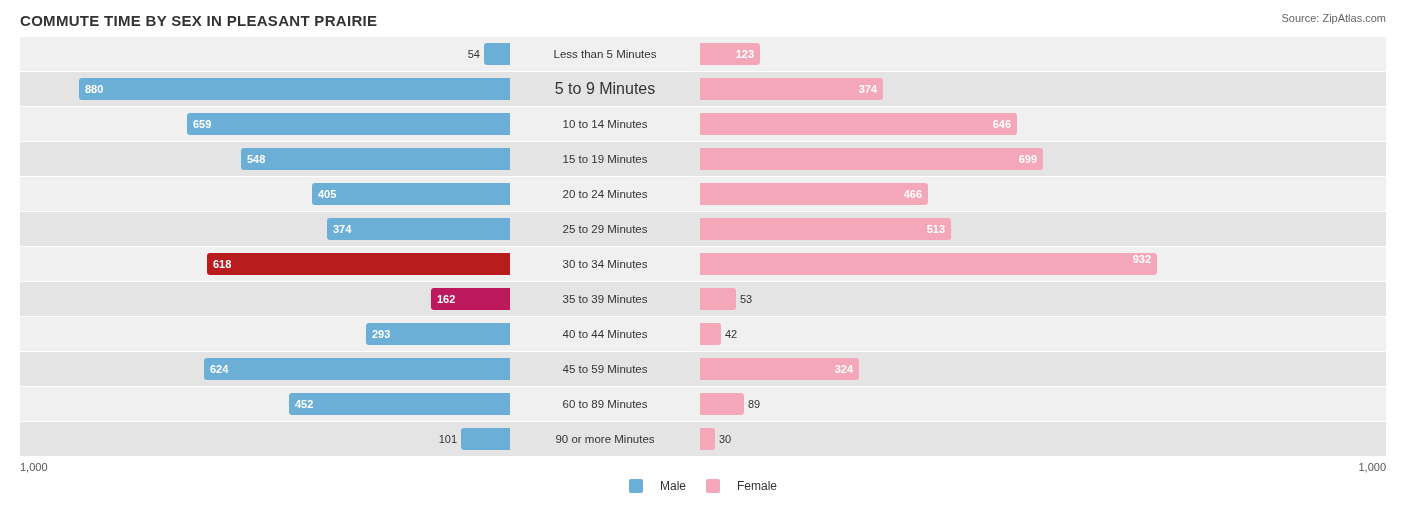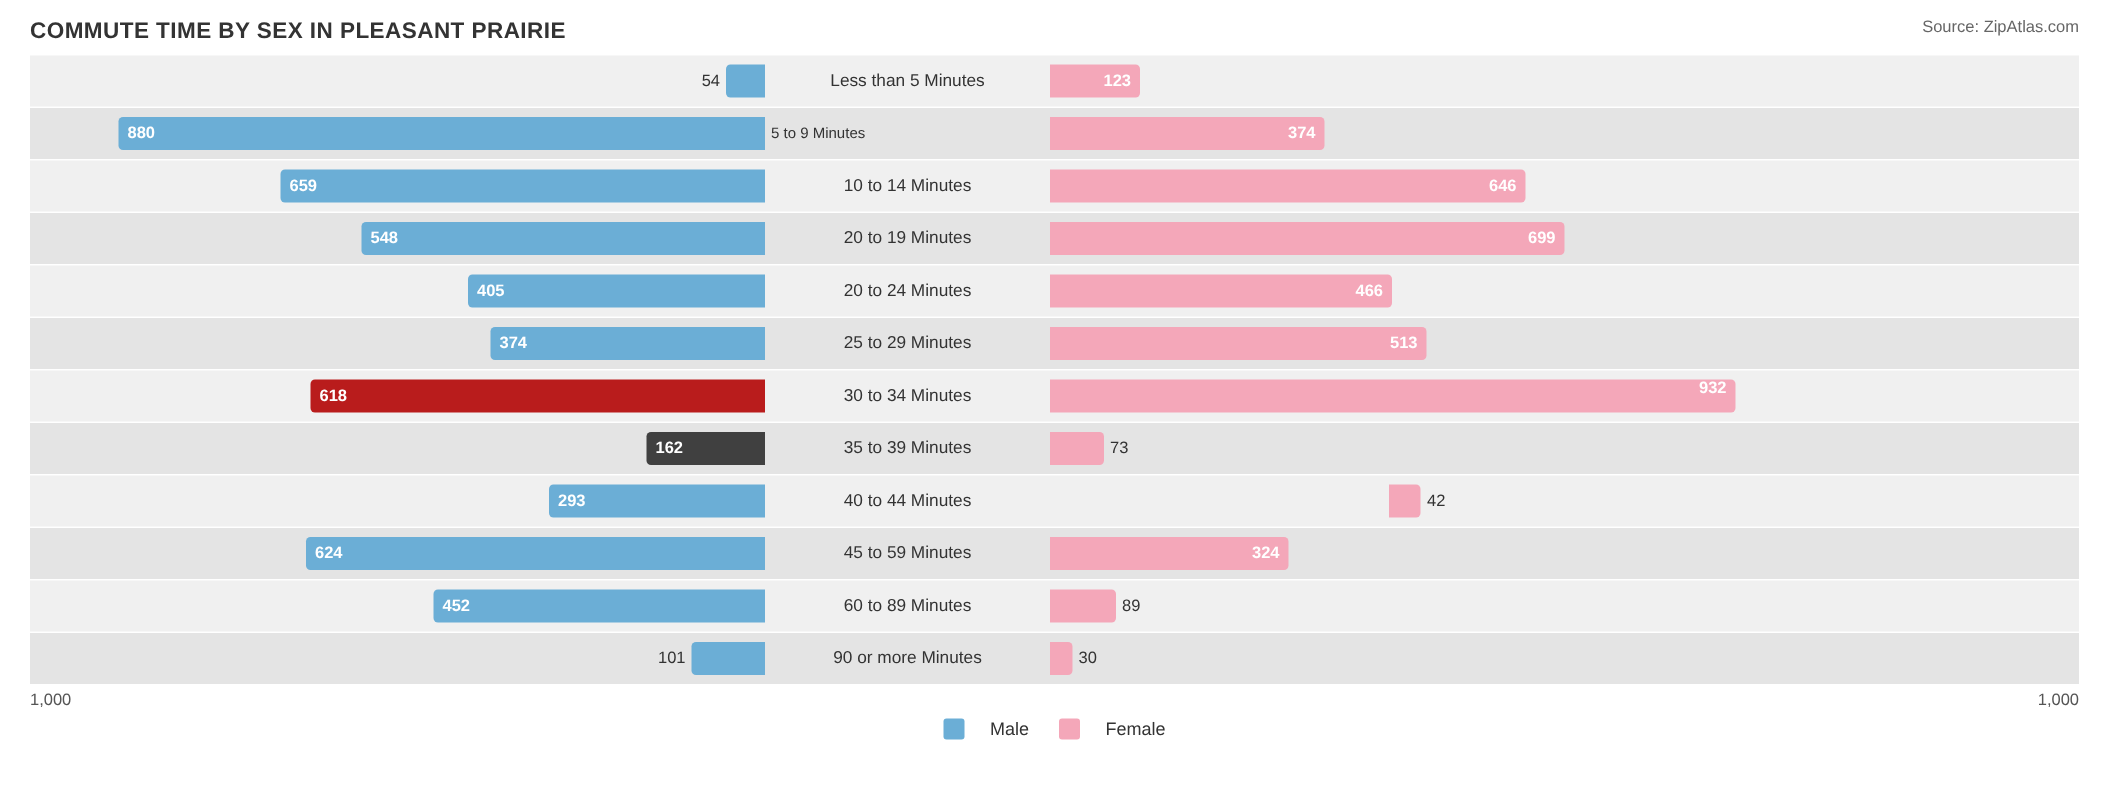--- a/index.html
+++ b/index.html
@@ -96,21 +96,21 @@
             <span style="font-size: 11px; color: rgb(255, 255, 255); font-weight: bold;">123</span>
           </div>
         </div>
       </div>
       <div class="bar-row" style="background: rgb(228, 228, 228); display: flex; align-items: center; height: 34px; margin-bottom: 1px;">
         <div style="display: flex; align-items: center; justify-content: flex-end; width: 490px; height: 100%;">
           <div style="width: 431px; height: 22px; background: rgb(107, 174, 214); border-radius: 3px 0px 0px 3px; display: flex; align-items: center; justify-content: flex-start; padding-left: 6px;">
             <span style="font-size: 11px; color: rgb(255, 255, 255); font-weight: bold;">880</span>
           </div>
         </div>
-        <div style="width: 190px; font-size: 10px; color: rgb(51, 51, 51); flex-shrink: 0; padding: 0px 4px;">5 to 9 Minutes</div>
+        <div style="width: 190px; text-align: center; font-size: 16px; color: rgb(51, 51, 51); flex-shrink: 0; padding: 0px 4px;">5 to 9 Minutes</div>
         <div style="display: flex; align-items: center; justify-content: flex-start; width: 490px; height: 100%;">
           <div style="width: 183px; height: 22px; background: rgb(244, 167, 185); border-radius: 0px 3px 3px 0px; display: flex; align-items: center; justify-content: flex-end; padding-right: 6px;">
             <span style="font-size: 11px; color: rgb(255, 255, 255); font-weight: bold;">374</span>
           </div>
         </div>
       </div>
       <div class="bar-row" style="background: rgb(240, 240, 240); display: flex; align-items: center; height: 34px; margin-bottom: 1px;">
         <div style="display: flex; align-items: center; justify-content: flex-end; width: 490px; height: 100%;">
           <div style="width: 323px; height: 22px; background: rgb(107, 174, 214); border-radius: 3px 0px 0px 3px; display: flex; align-items: center; justify-content: flex-start; padding-left: 6px;">
             <span style="font-size: 11px; color: rgb(255, 255, 255); font-weight: bold;">659</span>
@@ -122,21 +122,21 @@
             <span style="font-size: 11px; color: rgb(255, 255, 255); font-weight: bold;">646</span>
           </div>
         </div>
       </div>
       <div class="bar-row" style="background: rgb(228, 228, 228); display: flex; align-items: center; height: 34px; margin-bottom: 1px;">
         <div style="display: flex; align-items: center; justify-content: flex-end; width: 490px; height: 100%;">
           <div style="width: 269px; height: 22px; background: rgb(107, 174, 214); border-radius: 3px 0px 0px 3px; display: flex; align-items: center; justify-content: flex-start; padding-left: 6px;">
             <span style="font-size: 11px; color: rgb(255, 255, 255); font-weight: bold;">548</span>
           </div>
         </div>
-        <div style="width: 190px; text-align: center; font-size: 11.5px; color: rgb(51, 51, 51); flex-shrink: 0; padding: 0px 4px;">20 to 19 Minutes</div>
+        <div style="width: 190px; text-align: center; font-size: 11.5px; color: rgb(51, 51, 51); flex-shrink: 0; padding: 0px 4px;">15 to 19 Minutes</div>
         <div style="display: flex; align-items: center; justify-content: flex-start; width: 490px; height: 100%;">
           <div style="width: 343px; height: 22px; background: rgb(244, 167, 185); border-radius: 0px 3px 3px 0px; display: flex; align-items: center; justify-content: flex-end; padding-right: 6px;">
             <span style="font-size: 11px; color: rgb(255, 255, 255); font-weight: bold;">699</span>
           </div>
         </div>
       </div>
       <div class="bar-row" style="background: rgb(240, 240, 240); display: flex; align-items: center; height: 34px; margin-bottom: 1px;">
         <div style="display: flex; align-items: center; justify-content: flex-end; width: 490px; height: 100%;">
           <div style="width: 198px; height: 22px; background: rgb(107, 174, 214); border-radius: 3px 0px 0px 3px; display: flex; align-items: center; justify-content: flex-start; padding-left: 6px;">
             <span style="font-size: 11px; color: rgb(255, 255, 255); font-weight: bold;">405</span>
@@ -170,38 +170,38 @@
         </div>
         <div style="width: 190px; text-align: center; font-size: 11.5px; color: rgb(51, 51, 51); flex-shrink: 0; padding: 0px 4px;">30 to 34 Minutes</div>
         <div style="display: flex; align-items: center; justify-content: flex-start; width: 490px; height: 100%;">
           <div style="width: 457px; height: 22px; background: rgb(244, 167, 185); border-radius: 0px 3px 3px 0px; display: flex; align-items: flex-start; justify-content: flex-end; padding-right: 6px;">
             <span style="font-size: 11px; color: rgb(255, 255, 255); font-weight: bold;">932</span>
           </div>
         </div>
       </div>
       <div class="bar-row" style="background: rgb(228, 228, 228); display: flex; align-items: center; height: 34px; margin-bottom: 1px;">
         <div style="display: flex; align-items: center; justify-content: flex-end; width: 490px; height: 100%;">
-          <div style="width: 79px; height: 22px; background: #404040; border-radius: 3px 0px 0px 3px; display: flex; align-items: center; justify-content: flex-start; padding-left: 6px;">
+          <div style="width: 79px; height: 22px; background: #be185d; border-radius: 3px 0px 0px 3px; display: flex; align-items: center; justify-content: flex-start; padding-left: 6px;">
             <span style="font-size: 11px; color: rgb(255, 255, 255); font-weight: bold;">162</span>
           </div>
         </div>
         <div style="width: 190px; text-align: center; font-size: 11.5px; color: rgb(51, 51, 51); flex-shrink: 0; padding: 0px 4px;">35 to 39 Minutes</div>
         <div style="display: flex; align-items: center; justify-content: flex-start; width: 490px; height: 100%;">
           <div style="width: 36px; height: 22px; background: rgb(244, 167, 185); border-radius: 0px 3px 3px 0px; min-width: 2px;"></div>
-          <span style="font-size: 11px; color: rgb(51, 51, 51); margin-left: 4px;">73</span>
+          <span style="font-size: 11px; color: rgb(51, 51, 51); margin-left: 4px;">53</span>
         </div>
       </div>
       <div class="bar-row" style="background: rgb(240, 240, 240); display: flex; align-items: center; height: 34px; margin-bottom: 1px;">
         <div style="display: flex; align-items: center; justify-content: flex-end; width: 490px; height: 100%;">
           <div style="width: 144px; height: 22px; background: rgb(107, 174, 214); border-radius: 3px 0px 0px 3px; display: flex; align-items: center; justify-content: flex-start; padding-left: 6px;">
             <span style="font-size: 11px; color: rgb(255, 255, 255); font-weight: bold;">293</span>
           </div>
         </div>
         <div style="width: 190px; text-align: center; font-size: 11.5px; color: rgb(51, 51, 51); flex-shrink: 0; padding: 0px 4px;">40 to 44 Minutes</div>
-        <div style="display: flex; align-items: center; justify-content: center; width: 490px; height: 100%;">
+        <div style="display: flex; align-items: center; justify-content: flex-start; width: 490px; height: 100%;">
           <div style="width: 21px; height: 22px; background: rgb(244, 167, 185); border-radius: 0px 3px 3px 0px; min-width: 2px;"></div>
           <span style="font-size: 11px; color: rgb(51, 51, 51); margin-left: 4px;">42</span>
         </div>
       </div>
       <div class="bar-row" style="background: rgb(228, 228, 228); display: flex; align-items: center; height: 34px; margin-bottom: 1px;">
         <div style="display: flex; align-items: center; justify-content: flex-end; width: 490px; height: 100%;">
           <div style="width: 306px; height: 22px; background: rgb(107, 174, 214); border-radius: 3px 0px 0px 3px; display: flex; align-items: center; justify-content: flex-start; padding-left: 6px;">
             <span style="font-size: 11px; color: rgb(255, 255, 255); font-weight: bold;">624</span>
           </div>
         </div>

